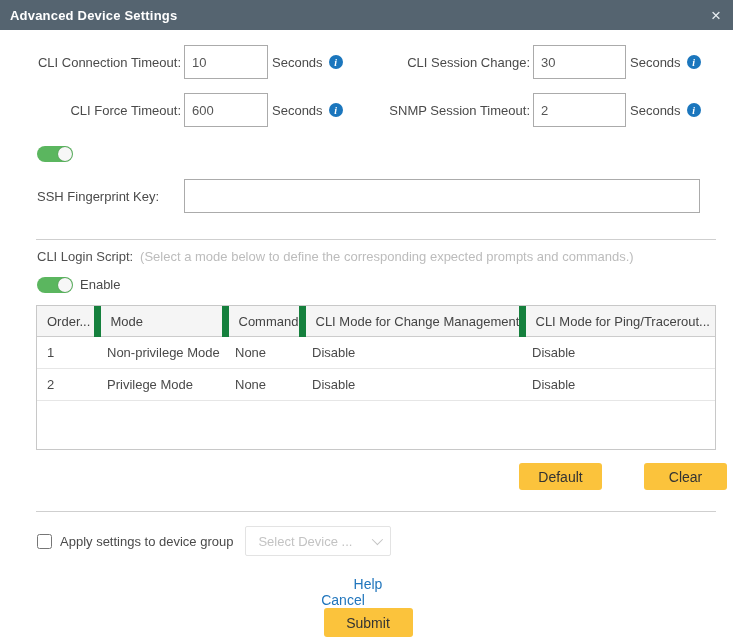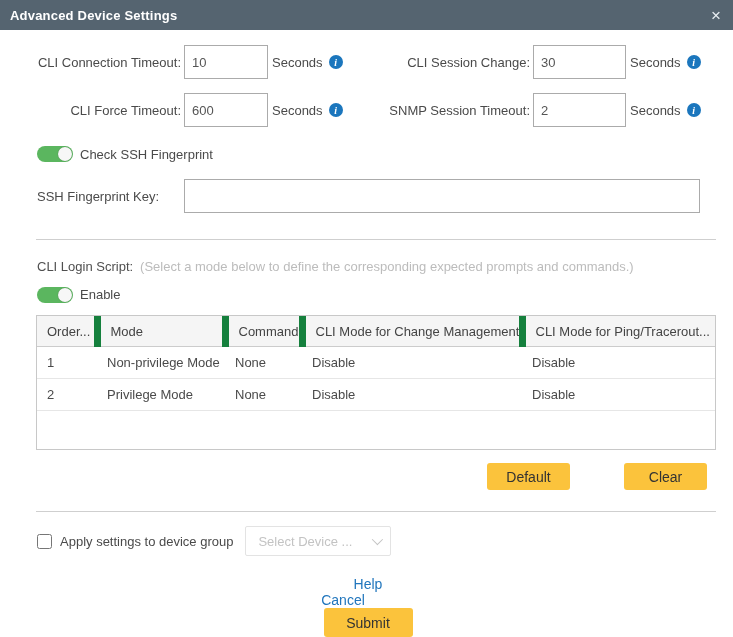--- a/index.html
+++ b/index.html
@@ -59,21 +59,21 @@
   
   .sshkey-row { margin-top:17px; display:flex; align-items:center; padding-left:37px; padding-right:33px; }
   .sshkey-row .flabel2 { width:127px; color:#4a4a4a; }
   .sshkey-row .keyinput { flex:1; height:28px; margin-left:20px; }
 
   .divider { height:1px; background:#cfcfcf; margin:0 17px 0 36px; }
   .divider1 { margin-top:26px; }
   .divider2 { margin-top:21px; }
 
   
-  .cls-row { margin-top:19px; padding-left:37px; display:flex; align-items:baseline; }
+  .cls-row { margin-top:9px; padding-left:37px; display:flex; align-items:baseline; }
   .cls-label { color:#4f4f4f; }
   .cls-hint { color:#bcbcbc; margin-left:7px; }
   .enable-row { margin-top:13px; }
 
   
   .grid-wrap { margin:12px 17px 0 36px; border:1px solid #c8c8c8; height:176px; background:#fff; }
   .grid-table { width:100%; border-collapse:collapse; table-layout:fixed; }
   .grid-table th {
     background:#f5f5f5; font-weight:normal; text-align:left; color:#444;
     height:31px; padding:0 6px 0 10px; border-bottom:1px solid #ccc;
@@ -86,21 +86,21 @@
     white-space:nowrap; overflow:hidden; font-size:13px;
   }
   .c1{width:60px;} .c2{width:128px;} .c3{width:77px;} .c4{width:220px;}
 
   
   .btn-yellow {
     background:#fbc33c; border:none; border-radius:3px; color:#333;
     font-family:"Liberation Sans", sans-serif; font-size:14px;
     height:27px; width:83px; cursor:pointer;
   }
-  .table-actions { display:flex; justify-content:flex-end; margin-top:13px; padding-right:26px; gap:54px; }
+  .table-actions { display:flex; justify-content:flex-end; margin-top:13px; padding-right:6px; gap:42px; }
 
   
   .apply-row { margin-top:14px; padding-left:37px; display:flex; align-items:center; }
   .apply-row input[type=checkbox] { width:15px; height:15px; margin:0; accent-color:#fff; cursor:pointer; }
   .apply-label { margin-left:8px; color:#4a4a4a; }
   .fake-select {
     margin-left:12px; width:146px; height:30px; border:1px solid #e3e3e3; border-radius:2px;
     display:flex; align-items:center; justify-content:space-between;
     padding:0 10px 0 12px; color:#c3c3c3; background:#fff; cursor:default;
   }
@@ -153,21 +153,20 @@
       <input class="tinput w93" type="text" value="2" style="">
       <span class="unit">Seconds</span>
       <span class="info-icon">i</span>
     </div>
   </div>
 
   <div class="toggle-row ssh-toggle-row">
     <span class="toggle">
         <span class="knob"></span>
       </span>
-    <span class="tog-label">Check SSH Fingerprint</span>
   </div>
 
   <div class="sshkey-row">
     <span class="flabel2">SSH Fingerprint Key:</span>
     <input class="tinput keyinput" type="text" value="" style="">
   </div>
 
   <div class="divider divider1"></div>
 
   <div class="cls-row">

